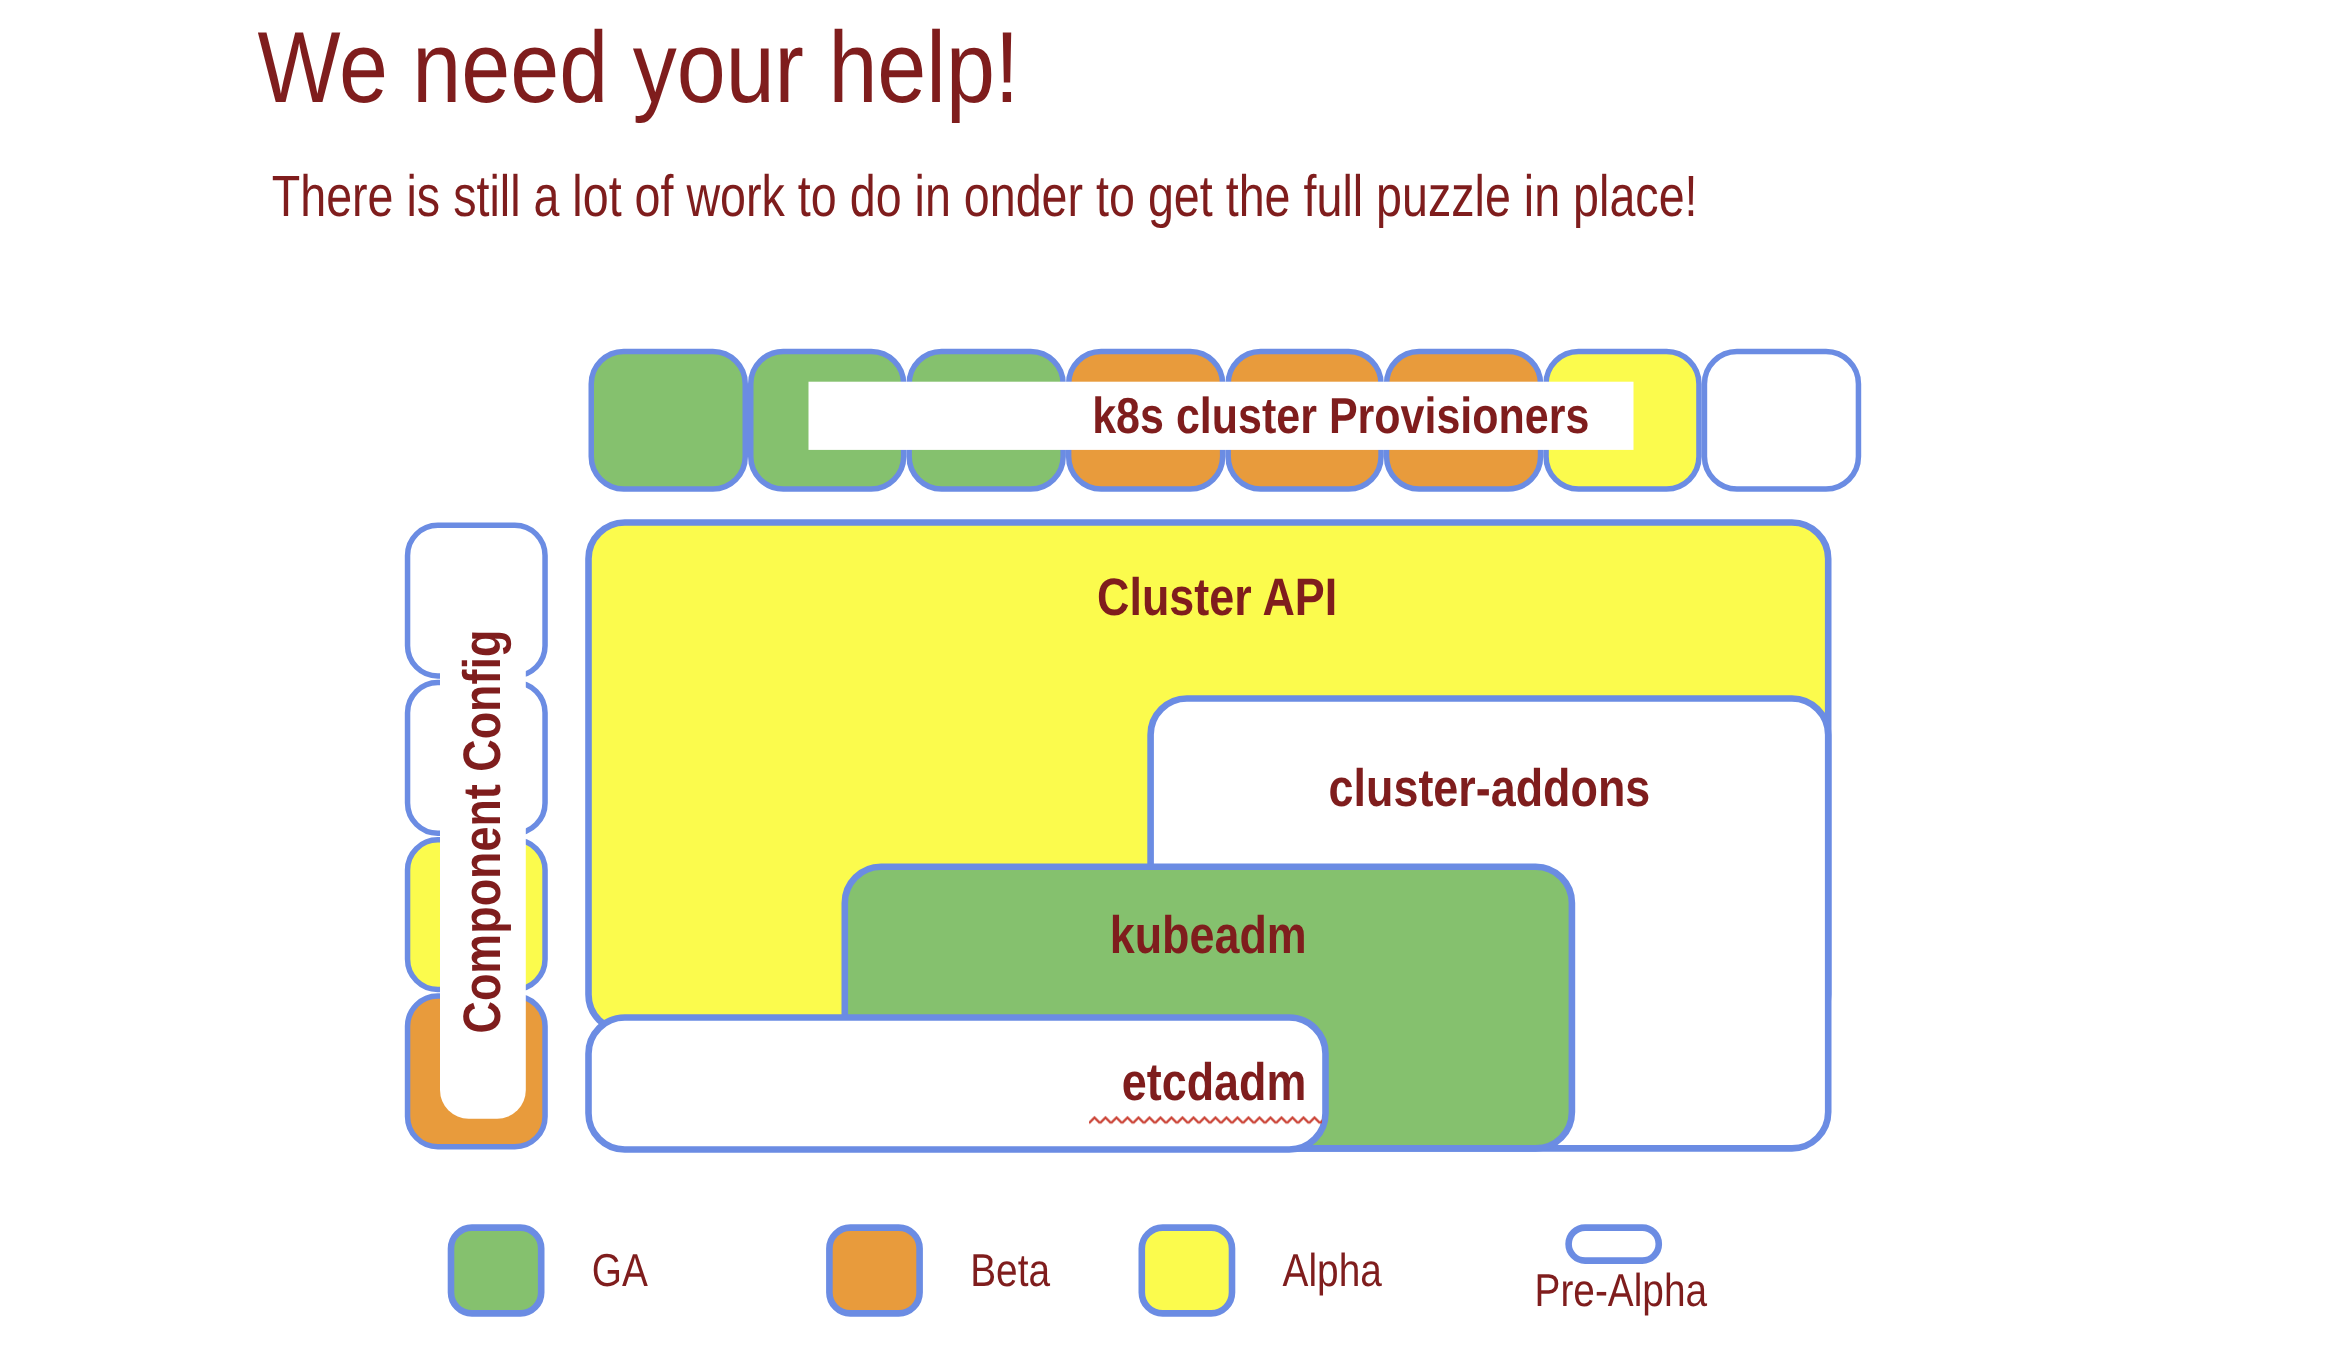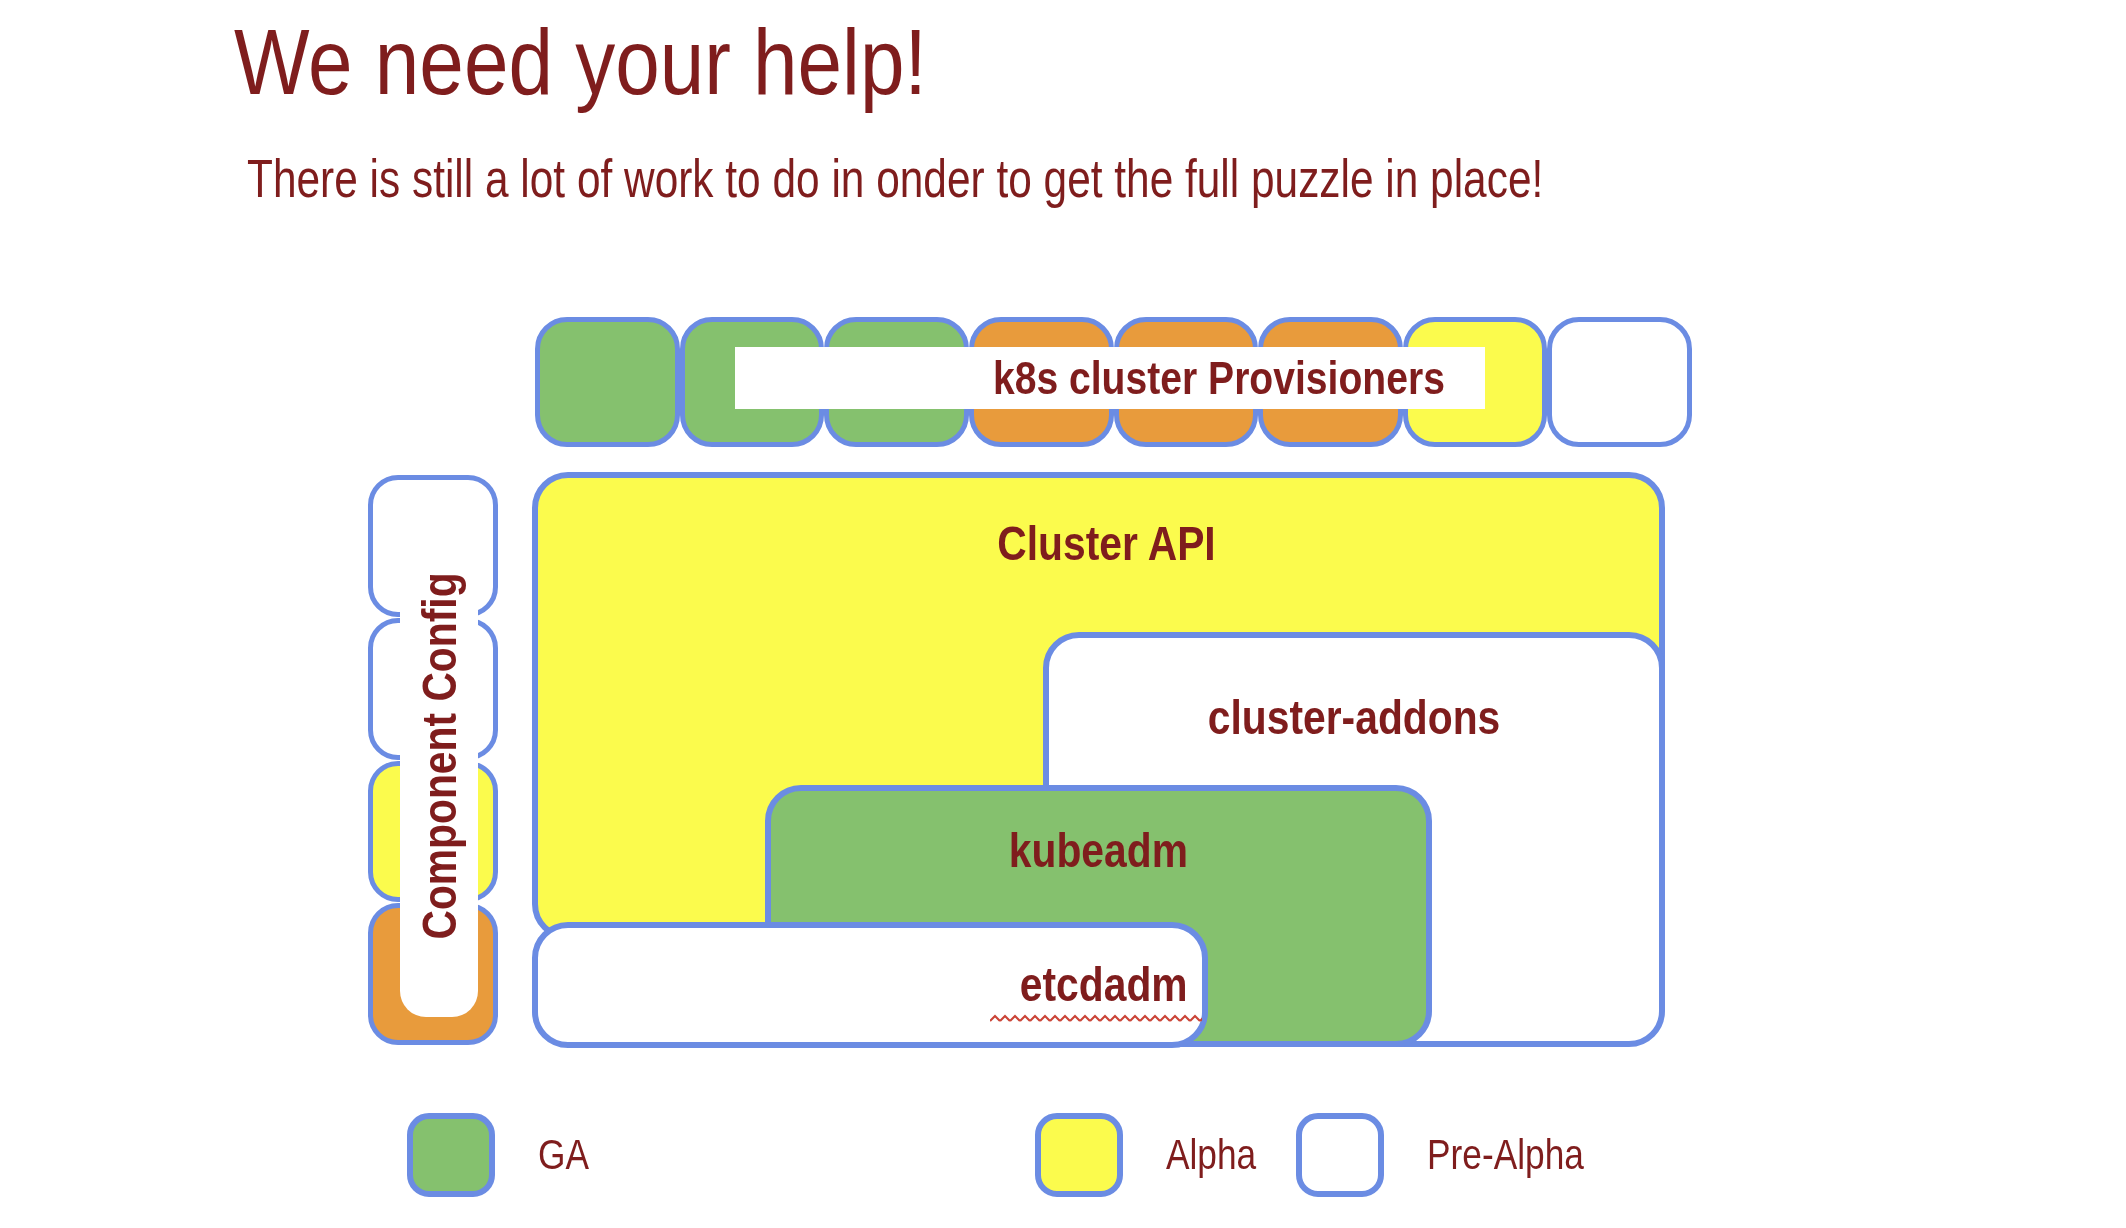--- a/index.html
+++ b/index.html
@@ -71,21 +71,21 @@
   .legend-item { top: 1113px; height: 84px; display: flex; align-items: center; }
   .legend-item .lsq {
     width: 88px; height: 84px; box-sizing: border-box;
     border: 6px solid #6B8CE3; border-radius: 22px;
   }
   .legend-item .llabel { margin-left: 43px; font-size: 42px; font-weight: 400; }
   .legend-item .llabel .cond { transform: scaleX(0.84); }
   .li-1 { left: 407px; }
   .li-2 { left: 751px; }
   .li-3 { left: 1035px; }
-  .li-4 { left: 1296px; }
+  .li-4 { left: 1352px; flex-direction: column; }
 </style>
 </head>
 <body>
 
 <div class="slide">
 
   <div class="abs title">
     <span class="cond">We need your help!</span>
   </div>
 
@@ -140,20 +140,26 @@
       <rect x="0" y="0" width="212" height="10" fill="url(#zigzag)"></rect>
     </svg>
   </div>
 
   <div class="abs legend-item li-1">
     <div class="lsq c-ga"></div>
     <div class="llabel">
       <span class="cond">GA</span>
     </div>
   </div>
+  <div class="abs legend-item li-2">
+    <div class="lsq c-beta"></div>
+    <div class="llabel">
+      <span class="cond">Beta</span>
+    </div>
+  </div>
   <div class="abs legend-item li-3">
     <div class="lsq c-alpha"></div>
     <div class="llabel">
       <span class="cond">Alpha</span>
     </div>
   </div>
   <div class="abs legend-item li-4">
     <div class="lsq c-pre"></div>
     <div class="llabel">
       <span class="cond">Pre-Alpha</span>

